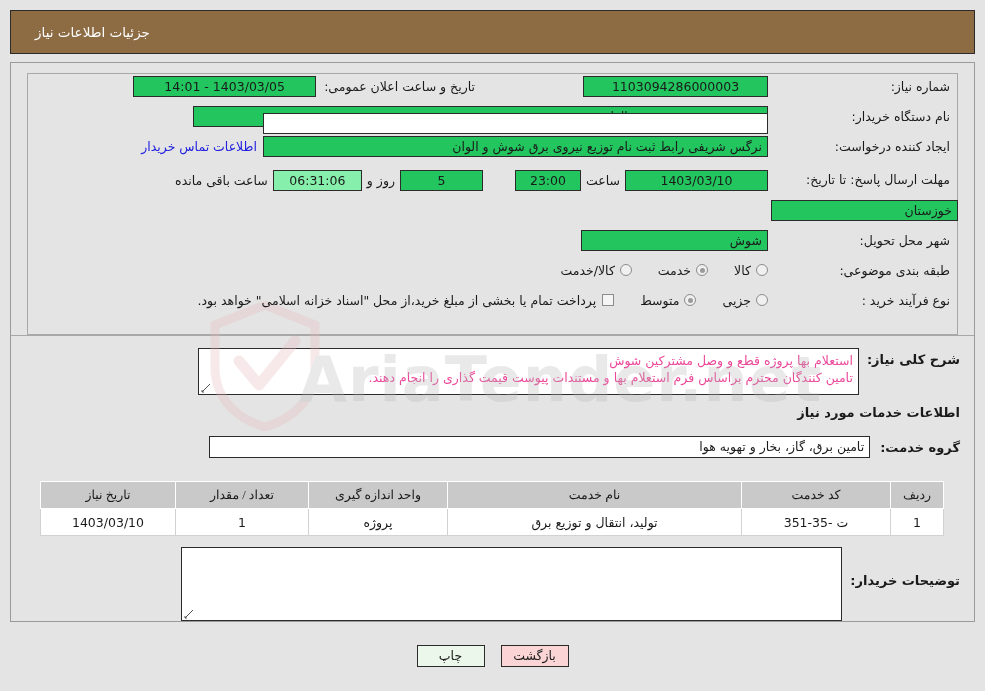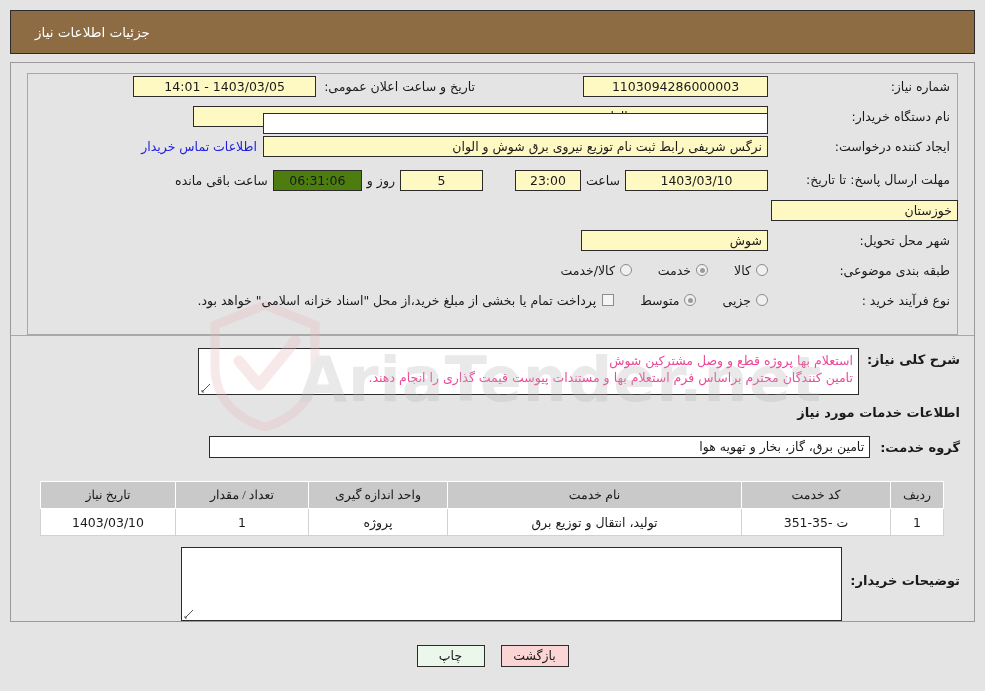--- a/index.html
+++ b/index.html
@@ -118,34 +118,34 @@
     box-sizing: border-box;
   }
   .lbl-w {
     width: 190px;
     padding-right: 8px;
   }
   .lbl-two {
     line-height: 14px;
   }
   .fld {
-    background: #fef9c3;
+    background: #22c55e;
     border: 1px solid #2b2b2b;
     box-sizing: border-box;
     height: 21px;
     line-height: 19px;
     font-size: 12.5px;
     color: #1a1a1a;
     padding: 0 5px;
     text-align: right;
     white-space: nowrap;
     overflow: hidden;
   }
   .fld.center { text-align: center; }
-  .fld.cream { background: #4d7c0f; }
+  .fld.cream { background: #86efac; }
 
   .mini-lbl {
     font-size: 12.5px;
     color: #1a1a1a;
     white-space: nowrap;
     padding: 0 5px;
   }
   .link {
     color: #2020e0;
     font-size: 12.5px;

